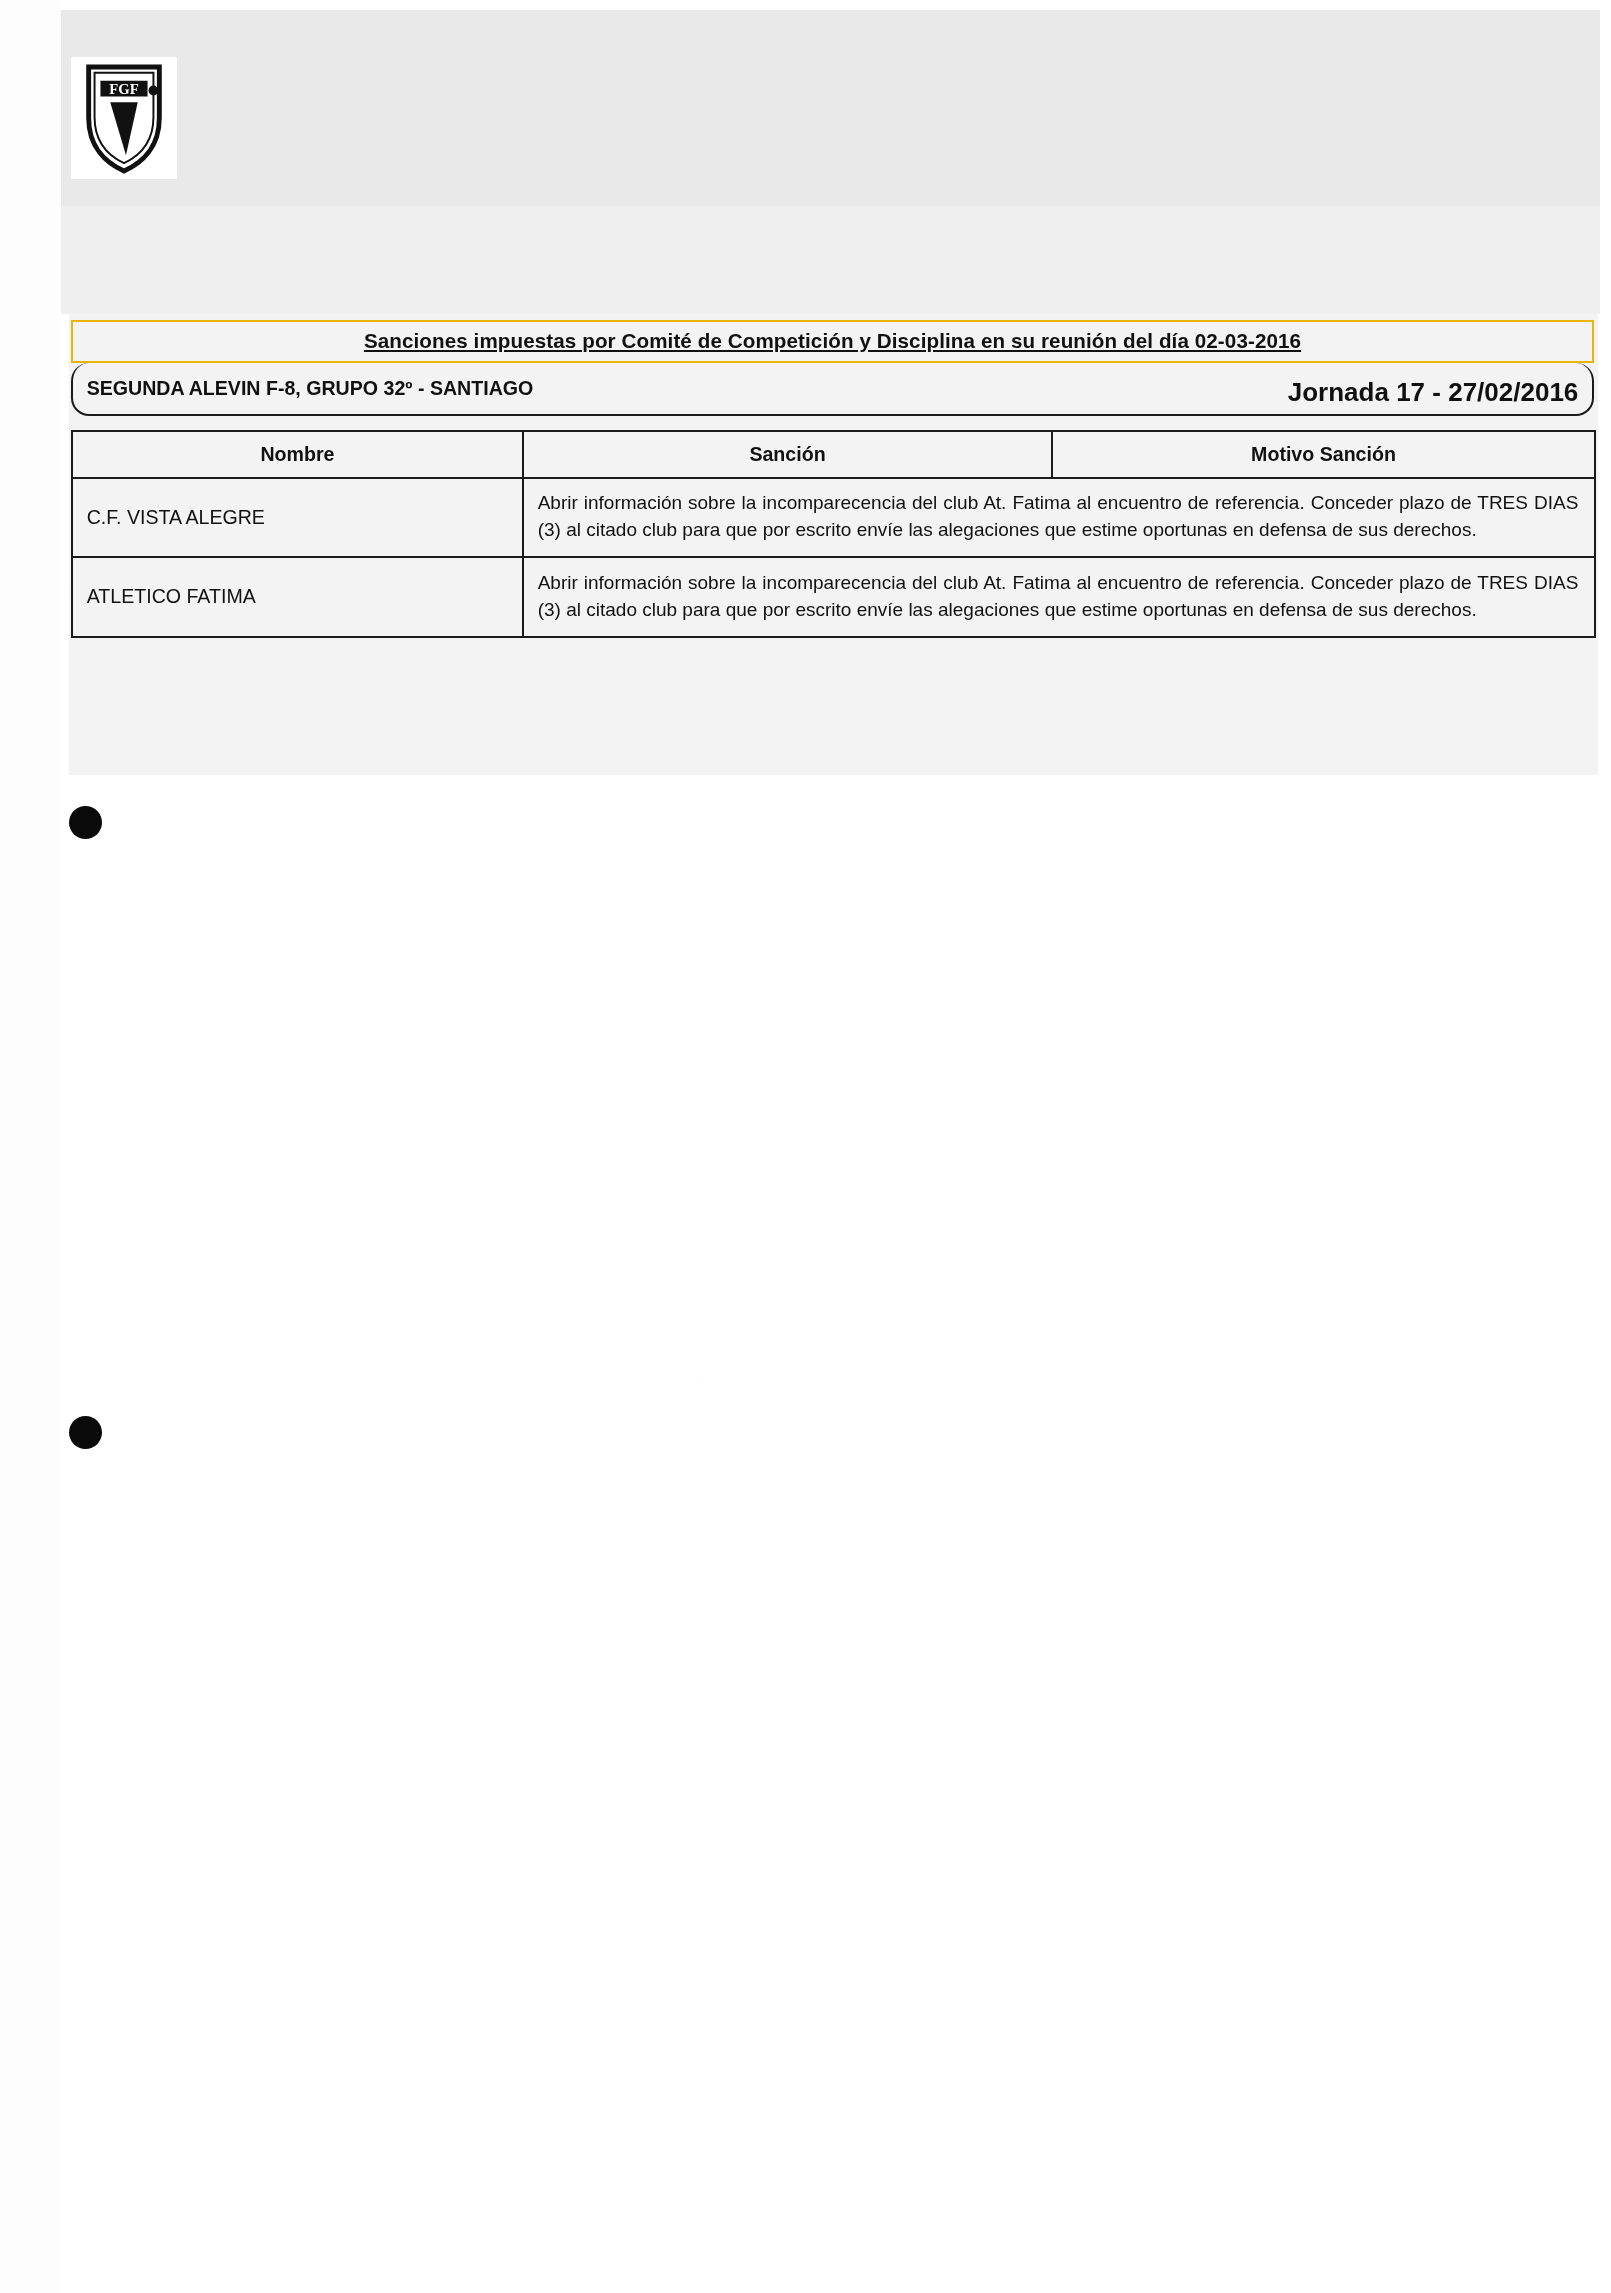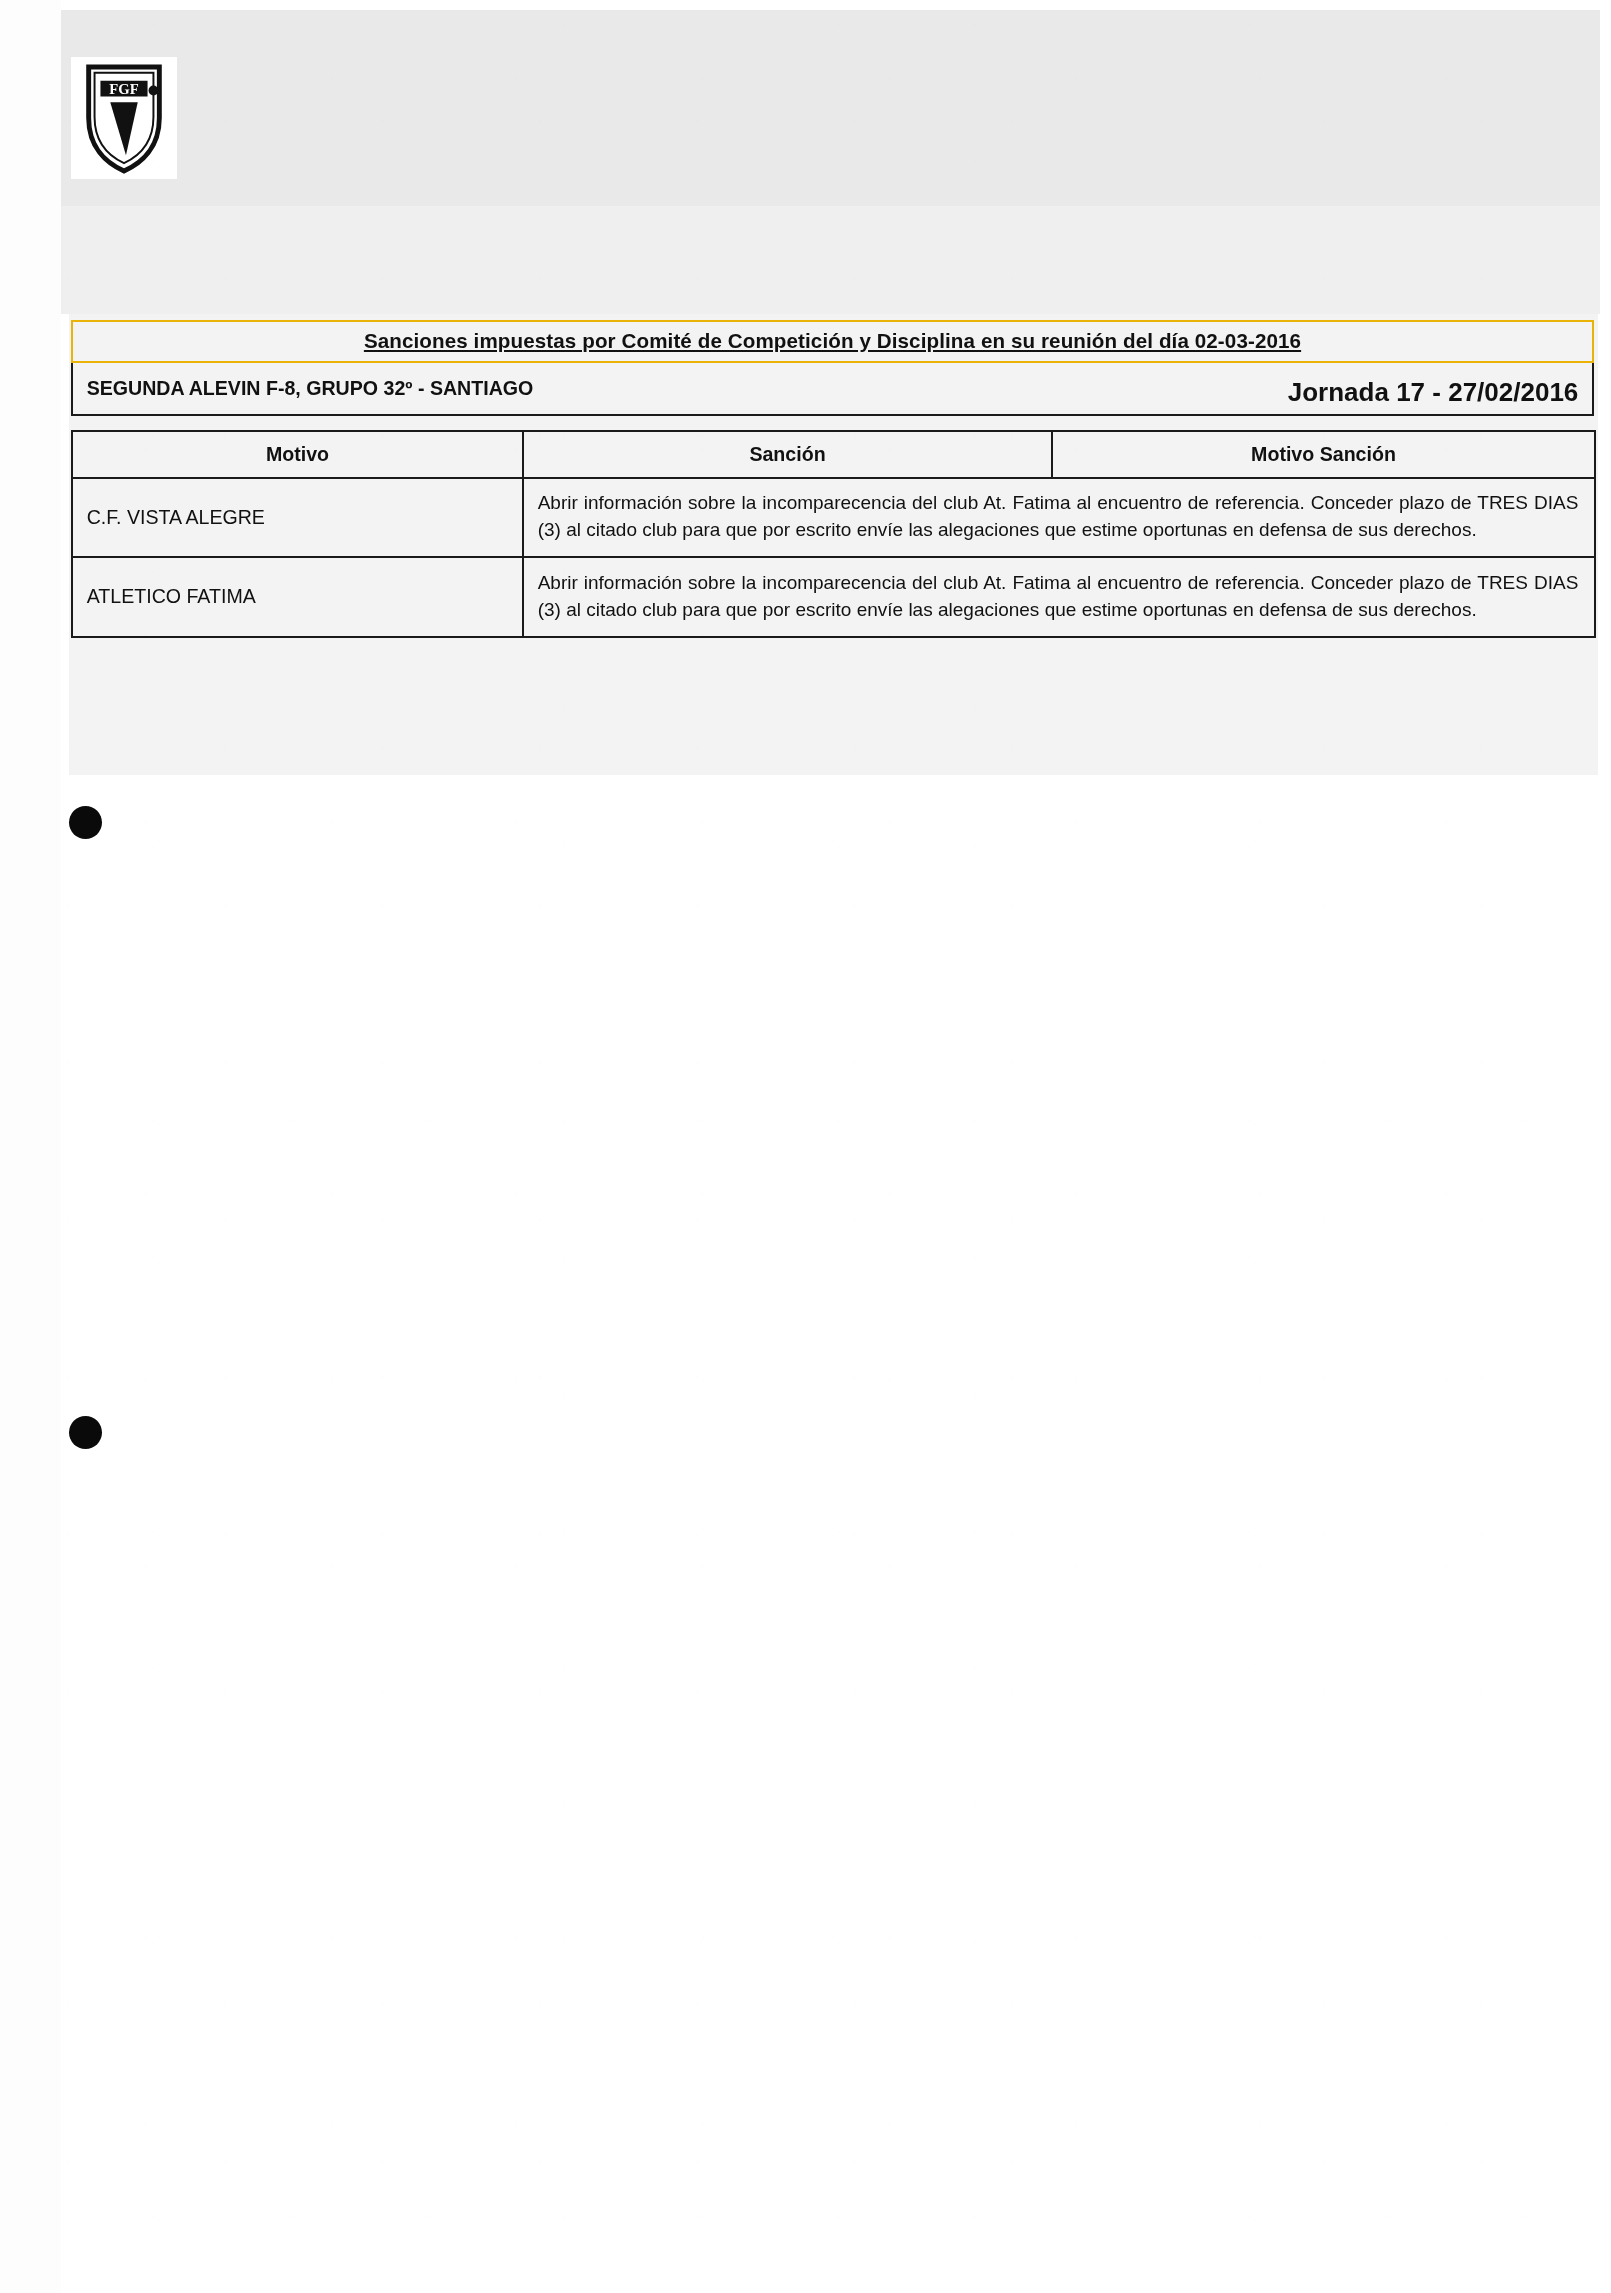--- a/index.html
+++ b/index.html
@@ -112,20 +112,21 @@
     letter-spacing: 0.1px;
   }
 
   .subhead {
     position: relative;
     height: 51px;
     border-left: 2px solid #1a1a1a;
     border-right: 2px solid #1a1a1a;
     border-bottom: 2px solid #1a1a1a;
     border-top: 0;
+    border-radius: 18px;
   }
   .subhead .left {
     position: absolute;
     left: 13.7px;
     top: 13.7px;
     font-size: 19.6px;
     font-weight: bold;
     color: #111;
   }
   .subhead .right {
@@ -240,21 +241,21 @@
     <div class="gap"></div>
 
     <table class="sanctions">
       <colgroup>
         <col class="col-nombre">
         <col class="col-articulo">
         <col class="col-motivo">
       </colgroup>
       <thead>
         <tr>
-          <th>Motivo</th>
+          <th>Nombre</th>
           <th>Sanción</th>
           <th>Motivo Sanción</th>
         </tr>
       </thead>
       <tbody>
         <tr>
           <td class="nombre">C.F. VISTA ALEGRE</td>
           <td class="motivo" colspan="2">Abrir información sobre la incomparecencia del club At. Fatima al encuentro de referencia. Conceder plazo de TRES DIAS (3) al citado club para que por escrito envíe las alegaciones que estime oportunas en defensa de sus derechos.</td>
         </tr>
         <tr>

